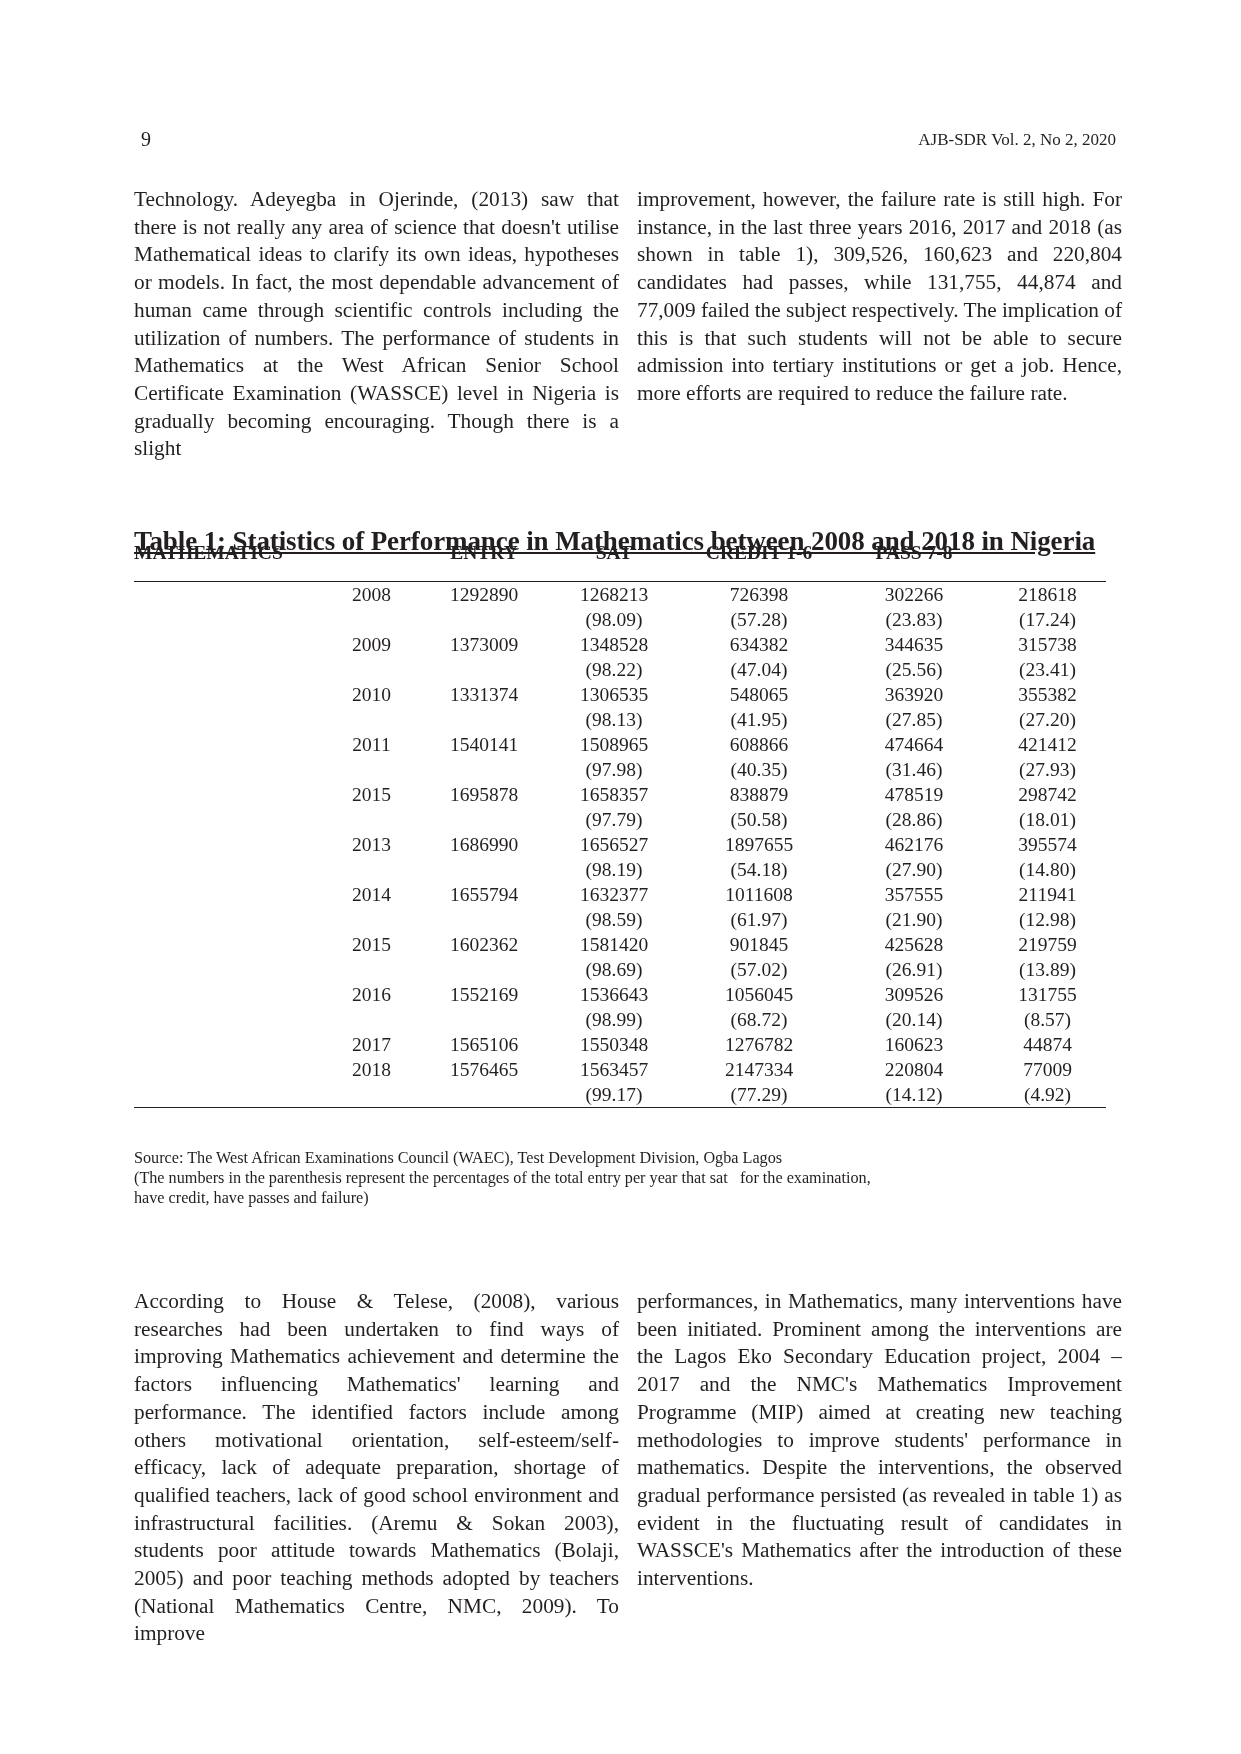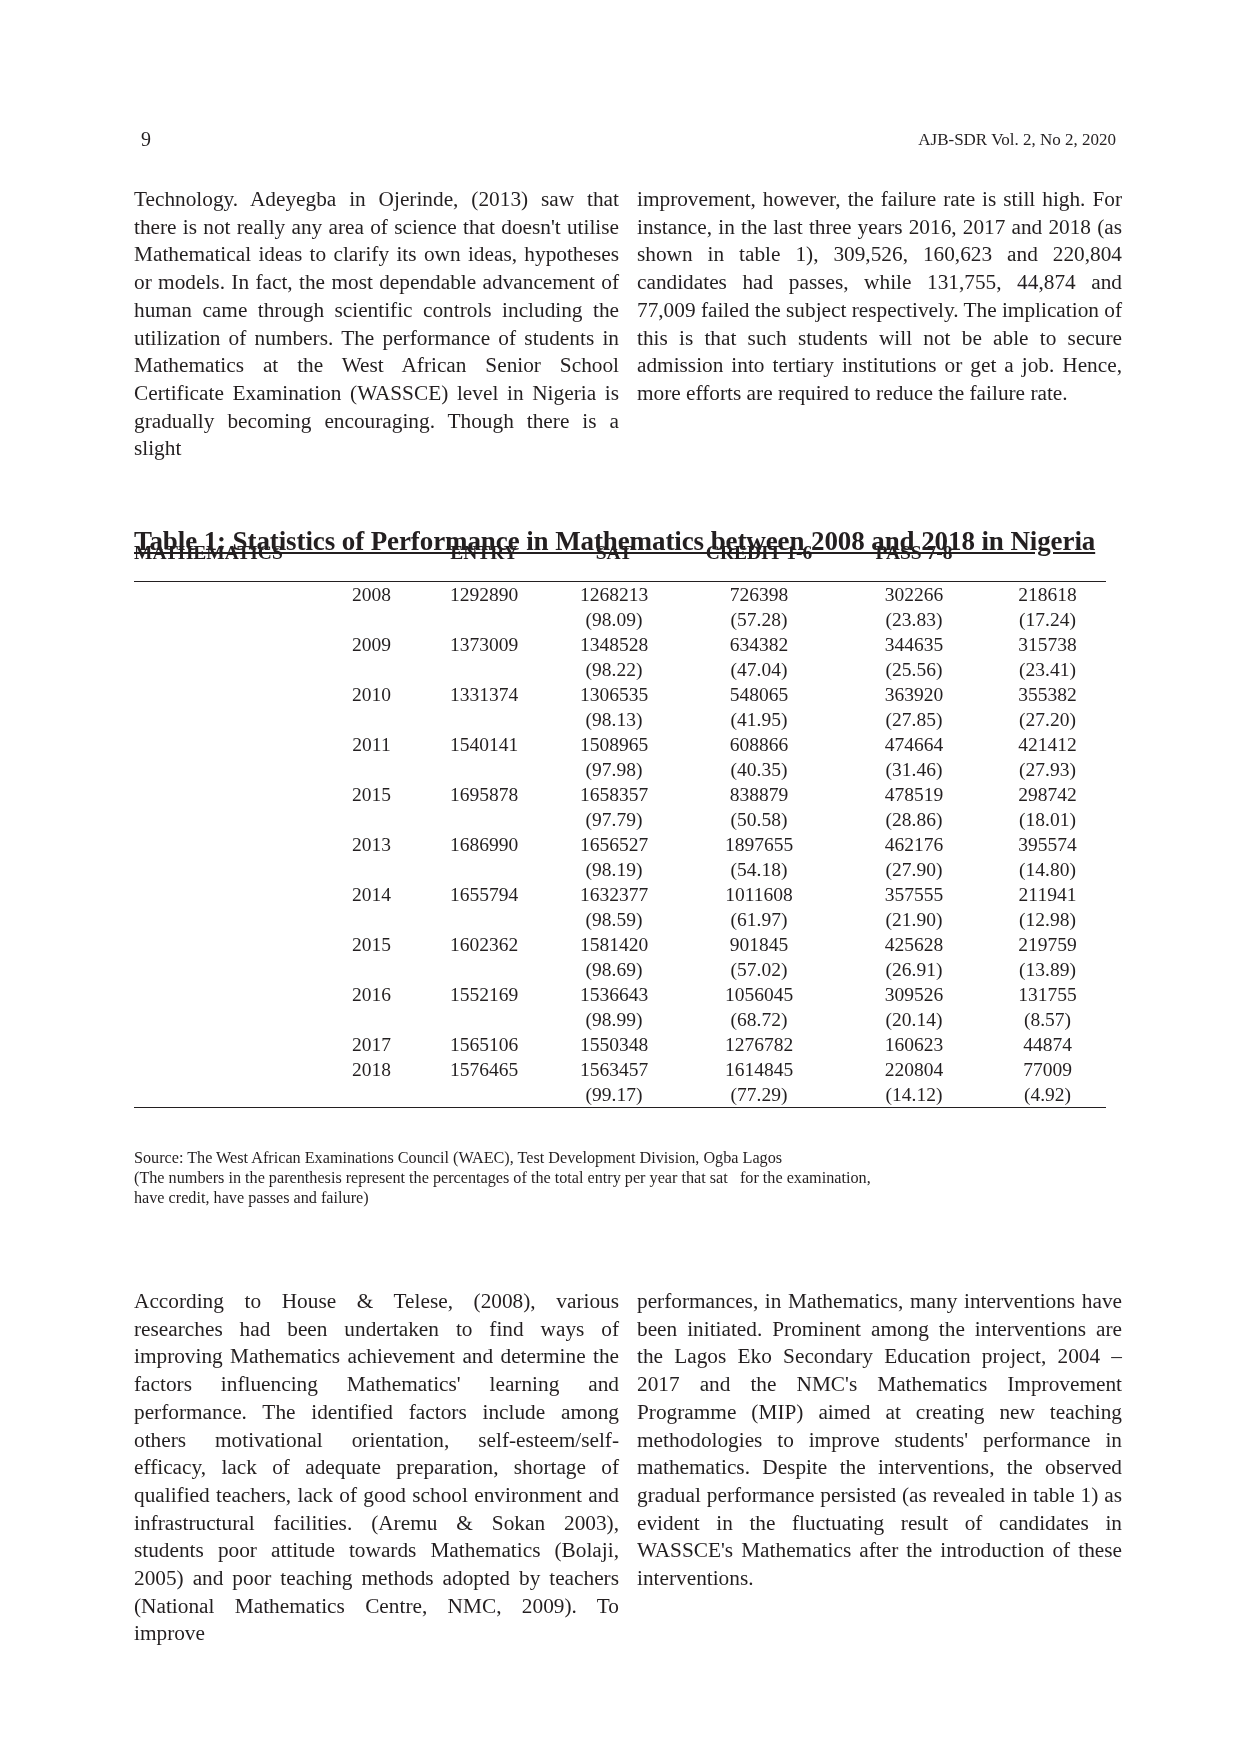--- a/index.html
+++ b/index.html
@@ -244,21 +244,21 @@
         <td class="c-sat">1550348</td>
         <td class="c-credit">1276782</td>
         <td class="c-pass">160623</td>
         <td class="c-fail">44874</td>
       </tr>
       <tr>
         <td class="c-subject"></td>
         <td class="c-year">2018</td>
         <td class="c-entry">1576465</td>
         <td class="c-sat">1563457</td>
-        <td class="c-credit">1614845</td>
+        <td class="c-credit">2147334</td>
         <td class="c-pass">220804</td>
         <td class="c-fail">77009</td>
       </tr>
       <tr class="last-pct">
         <td class="c-subject"></td>
         <td class="c-year"></td>
         <td class="c-entry"></td>
         <td class="c-sat">(99.17)</td>
         <td class="c-credit">(77.29)</td>
         <td class="c-pass">(14.12)</td>

